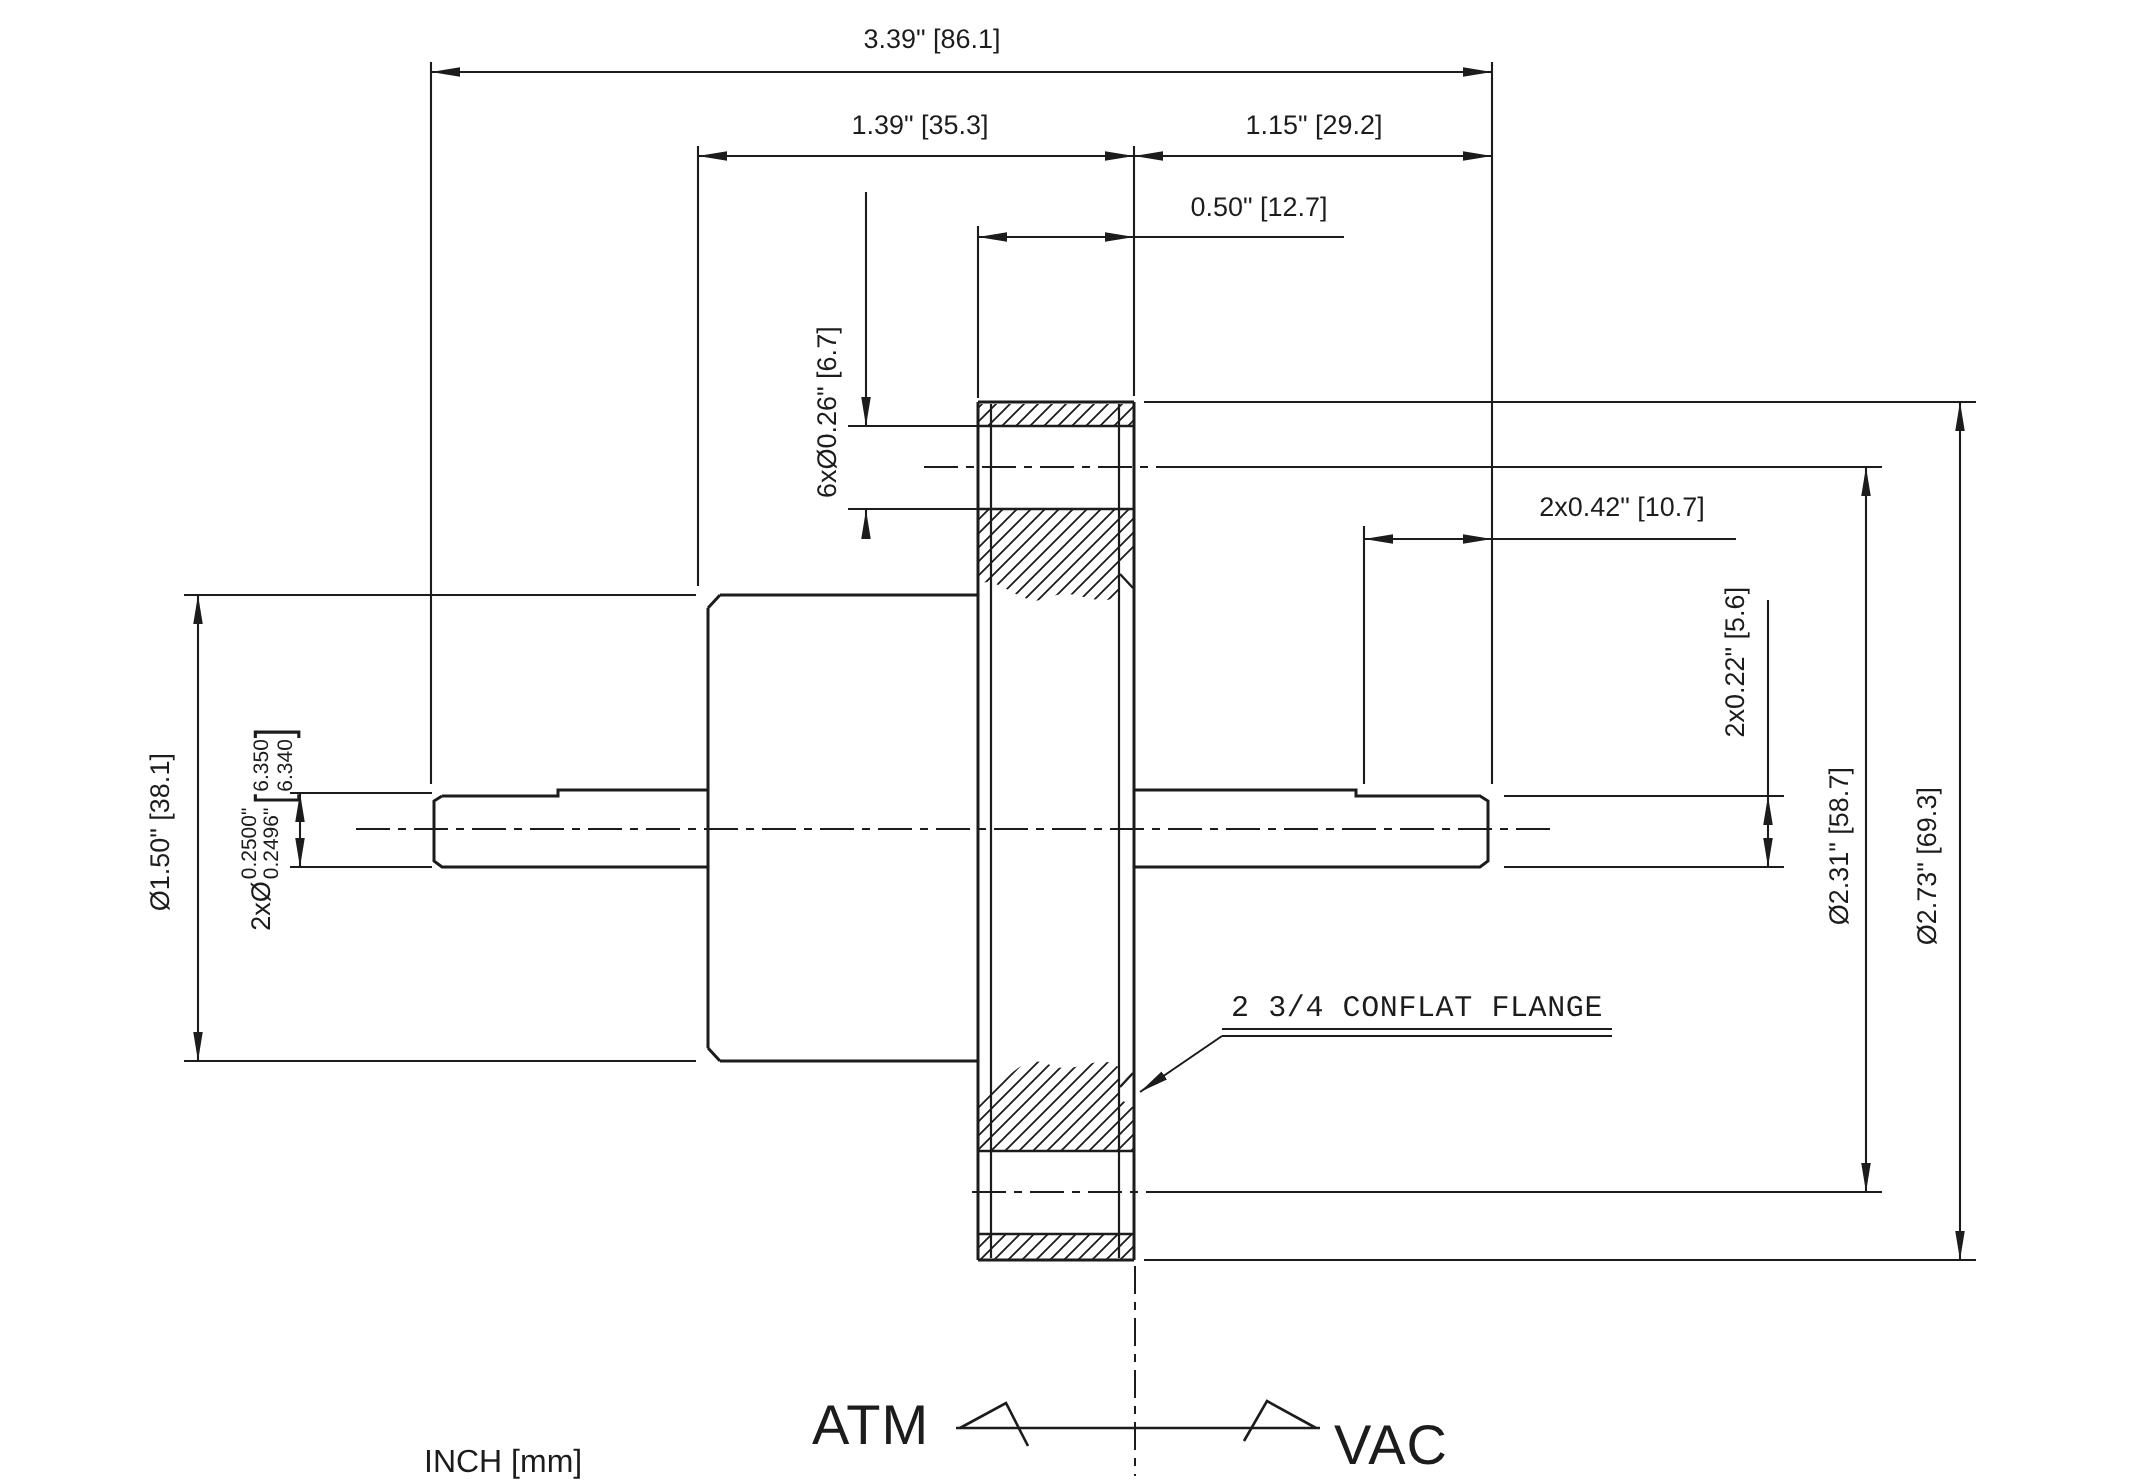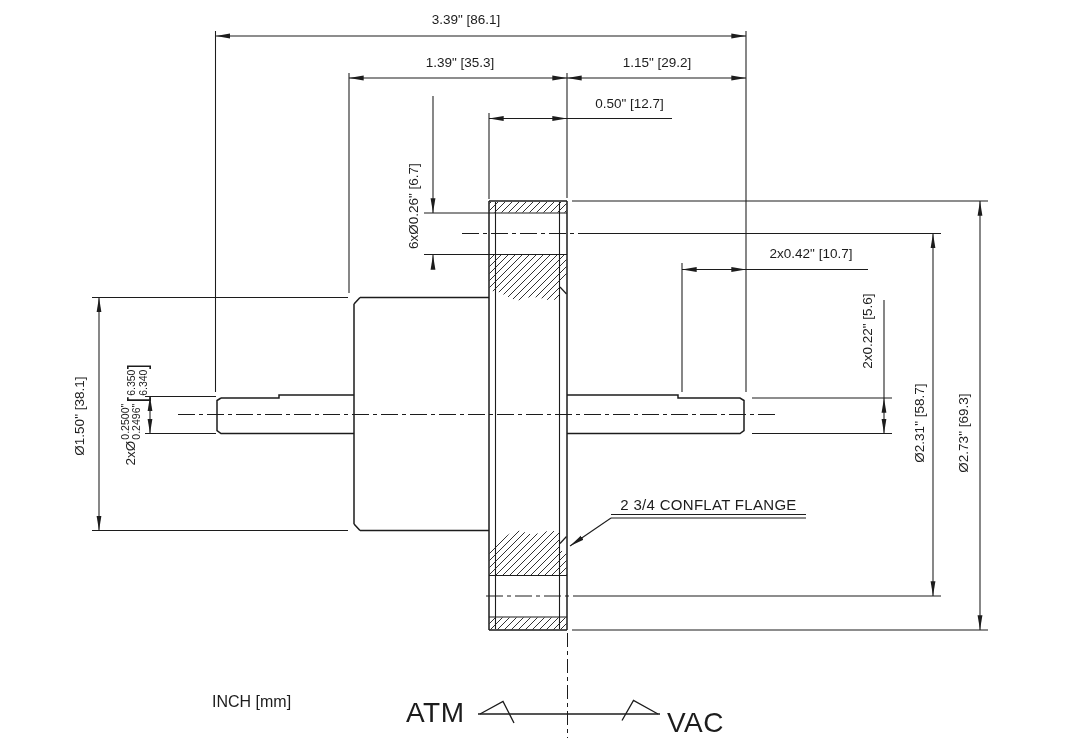--- a/index.html
+++ b/index.html
@@ -4,21 +4,21 @@
 <style>
   html,body{margin:0;padding:0;background:#e8e8e8;}
   #stage{position:relative;width:1065px;height:740px;background:#ffffff;overflow:hidden;
          font-family:"Liberation Sans", sans-serif;color:#1c1c1c;}
   #stage svg{position:absolute;left:0;top:0;}
   .lbl{position:absolute;font-size:13.5px;line-height:1.05;white-space:nowrap;color:#1c1c1c;}
   .ctr{text-align:center;}
   .vlabel{transform:rotate(-90deg);transform-origin:center center;text-align:center;}
   .big{font-size:28px;letter-spacing:0.5px;}
   .note{font-size:16px;}
-  .flange-note{font-size:15px;border-bottom:1.4px solid #1c1c1c;padding-bottom:1px;letter-spacing:0.3px;}
+  .flange-note{font-size:15px;border-bottom:1.4px solid #1c1c1c;padding-bottom:1px;letter-spacing:0.3px;font-family:Liberation Mono, monospace;}
   .tolgroup{display:flex;align-items:center;justify-content:center;gap:1px;}
   .tol-prefix{font-size:13.5px;}
   .stack{display:inline-flex;flex-direction:column;line-height:1.05;font-size:10.5px;text-align:left;}
   .brk{font-size:25px;font-weight:300;transform:scaleX(.75);line-height:0.9;}
   .mmpart{display:inline-flex;align-items:center;margin-top:13px;}
 </style>
 </head>
 <body>
 
 <div id="stage">
@@ -120,17 +120,17 @@
       <span class="stack">
         <span>6.350</span>
         <span>6.340</span>
       </span>
       <span class="brk">]</span>
     </span>
   </div>
 
   <div class="lbl flange-note ctr" style="left:611px;top:497px;width:195px;">2 3/4 CONFLAT FLANGE</div>
 
-  <div class="lbl note" style="left:212px;top:694px;text-align:center;">INCH [mm]</div>
+  <div class="lbl note" style="left:212px;top:724px;text-align:center;">INCH [mm]</div>
   <div class="lbl big" style="left:406px;top:698px;">ATM</div>
   <div class="lbl big" style="left:667px;top:708px;">VAC</div>
 
 </div>
 
 </body></html>

